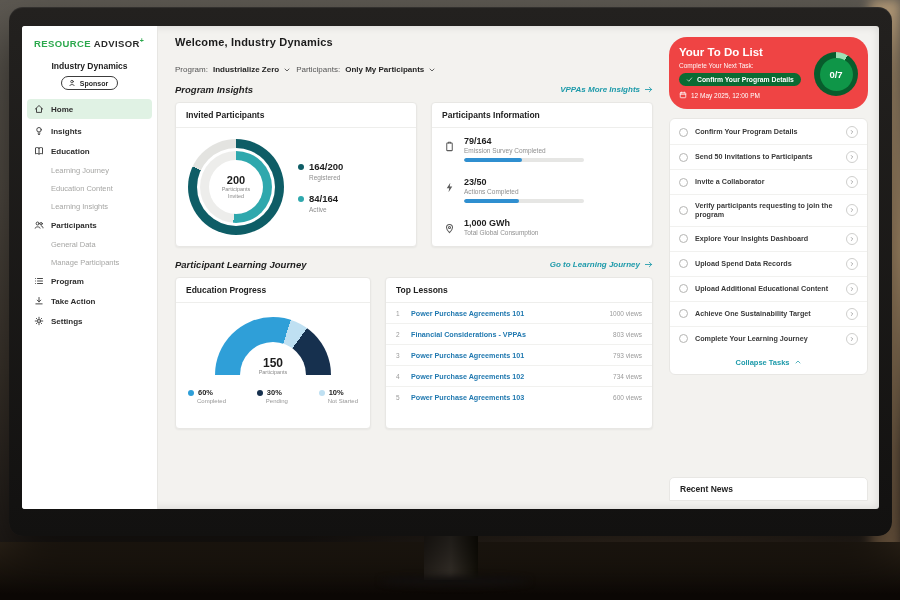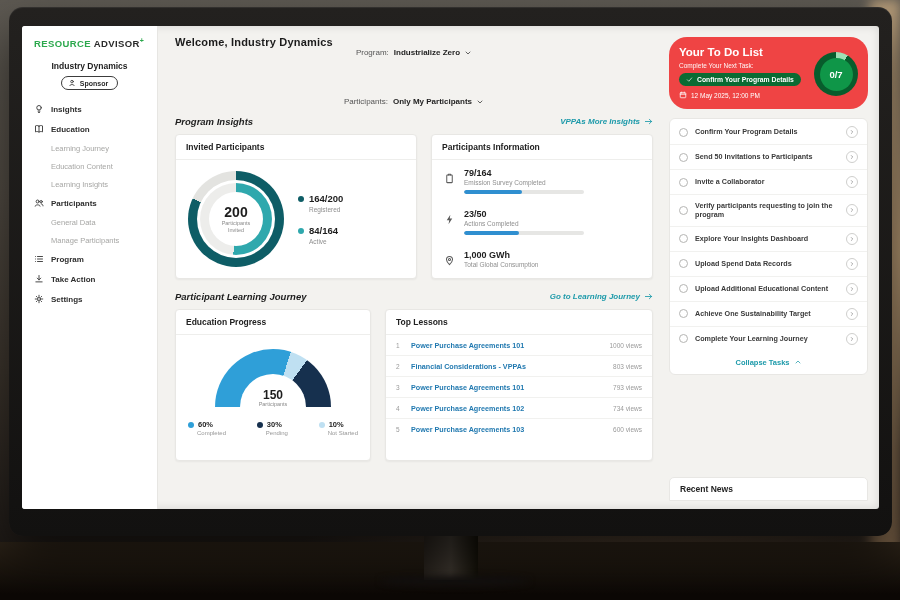--- a/index.html
+++ b/index.html
@@ -44,40 +44,40 @@
   .nav { margin-top:9px; }
   .nav-item { display:flex; align-items:center; gap:7px; padding:5px 12px;
     font-size:8px; font-weight:bold; color:#2e2e2e; cursor:pointer; }
   .nav-item .ic { width:10px; height:10px; color:#3c3c3c; flex-shrink:0; }
   .nav-item.active { background:#e0f2e4; border-radius:4px; margin:0 5px 2px; padding:5px 7px; }
   .nav-sub { padding:4.5px 12px 4.5px 29px; font-size:7.5px; color:#a6a6a4; cursor:pointer; }
 
   
   .main { flex:1; min-width:0; padding:10px 13px 0 17px; }
   .welcome { font-size:11px; font-weight:bold; color:#1b1b1b; letter-spacing:.2px; }
-  .filters { display:flex; gap:40px; align-items:center; margin:0 0 10px;flex-direction:column; }
+  .filters { display:flex; gap:5px; align-items:center; margin:17px 0 10px; }
   .filter { display:flex; align-items:center; gap:5px; font-size:8px; color:#555; }
   .filter-value { font-weight:bold; color:#1f1f1f; display:flex; align-items:center; gap:4px; cursor:pointer; }
   .filter-value .ic { width:8px; height:8px; color:#333; }
   .section-head { display:flex; justify-content:space-between; align-items:center; margin:4px 0 7px;font-style:italic; }
   .section-title { font-size:9.5px; font-weight:bold; color:#1d1d1d; }
   .section-link { font-size:8px; font-weight:bold; color:#1d9aaa; display:flex; align-items:center; gap:4px; cursor:pointer; }
   .section-link .ic { width:9px; height:9px; }
   .cards { display:flex; gap:14px; margin-bottom:12px; }
   .card { background:#fff; border:1px solid #e8e7e4; border-radius:4px; box-shadow:0 1px 2px rgba(0,0,0,.05); }
   .card-title { font-size:8.5px; font-weight:bold; color:#222; padding:7px 10px; border-bottom:1px solid #eeeeec; }
 
   
   .card-invited { flex:0 0 242px; }
   .invited-body { display:flex; align-items:center; padding:11px 12px; gap:14px; }
   .donut { width:96px; height:96px; border-radius:50%; display:flex; align-items:center; justify-content:center; flex-shrink:0; }
   .donut-gap { width:78px; height:78px; border-radius:50%; background:#fff; display:flex; align-items:center; justify-content:center; }
   .donut-mid { width:72px; height:72px; border-radius:50%; display:flex; align-items:center; justify-content:center; }
   .donut-hole { width:54px; height:54px; border-radius:50%; background:#fff; display:flex; flex-direction:column; align-items:center; justify-content:center; text-align:center; }
-  .donut-center-value { font-size:14px; font-weight:bold; color:#1d1d1d; }
+  .donut-center-value { font-size:11px; font-weight:bold; color:#1d1d1d; }
   .donut-center-label { font-size:5.5px; color:#8b8b8b; line-height:1.3; width:36px; }
   .legend-col { display:flex; flex-direction:column; gap:12px; }
   .legend-entry .lv { display:flex; align-items:center; gap:5px; font-size:9.5px; font-weight:bold; color:#1d1d1d; }
   .dot { width:6px; height:6px; border-radius:50%; flex-shrink:0; background:#999; }
   .legend-entry .ll { font-size:6.5px; color:#8f8f8f; margin:2px 0 0 11px; }
 
   
   .card-info { flex:1; }
   .info-row { display:flex; gap:9px; padding:8px 12px 7px; align-items:flex-start; }
   .info-row .ic { width:11px; height:11px; color:#5c5c5c; margin-top:2px; flex-shrink:0; }
@@ -161,20 +161,26 @@
     </div>
     <div class="org">Industry Dynamics</div>
     <div class="sponsor">
       <span class="ic"><svg viewBox="0 0 16 16">
               <circle cx="8" cy="5.2" r="2.6"></circle>
               <path d="M3.4 13.2c0-3.2 9.2-3.2 9.2 0"></path>
             </svg></span>
       <span>Sponsor</span>
     </div>
     <nav class="nav">
+      <div class="nav-item active">
+        <span class="ic"><svg viewBox="0 0 16 16">
+                <path d="M2 8.2 8 2.4l6 5.8M4 7.2V13.4h8V7.2"></path>
+              </svg></span>
+        <span>Home</span>
+      </div>
       <div class="nav-item">
         <span class="ic"><svg viewBox="0 0 16 16">
                 <circle cx="8" cy="6" r="3.6"></circle>
                 <path d="M6.4 11.3h3.2M7 13.4h2"></path>
               </svg></span>
         <span>Insights</span>
       </div>
       <div class="nav-item">
         <span class="ic"><svg viewBox="0 0 16 16">
                 <path d="M8 3.4C6.5 2.2 4 2.2 2.4 3v9.6c1.6-.8 4.1-.8 5.6.4 1.5-1.2 4-1.2 5.6-.4V3C12 2.2 9.5 2.2 8 3.4Z M8 3.4v9.6"></path>

